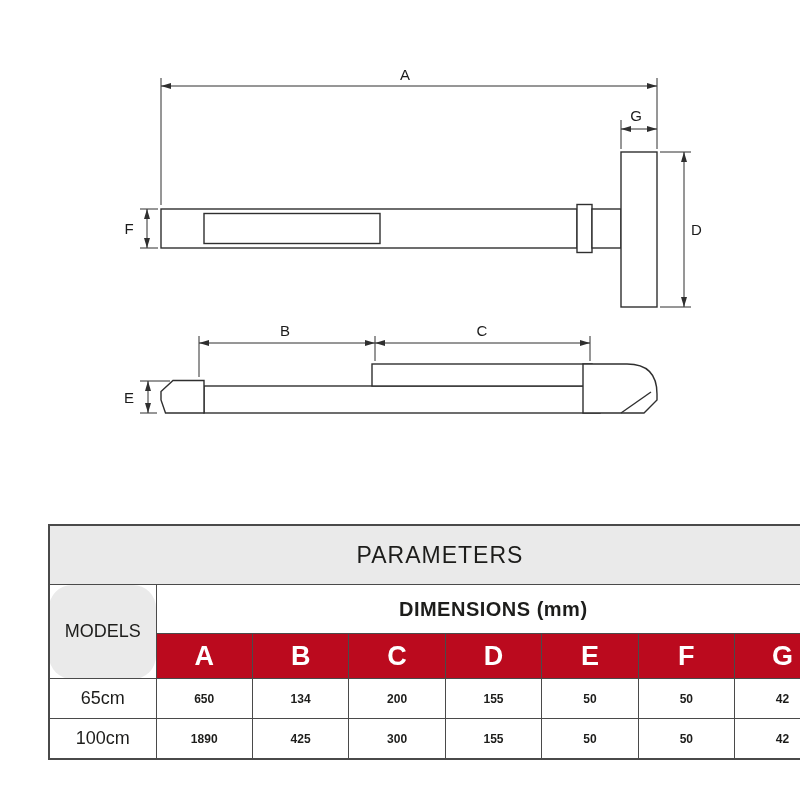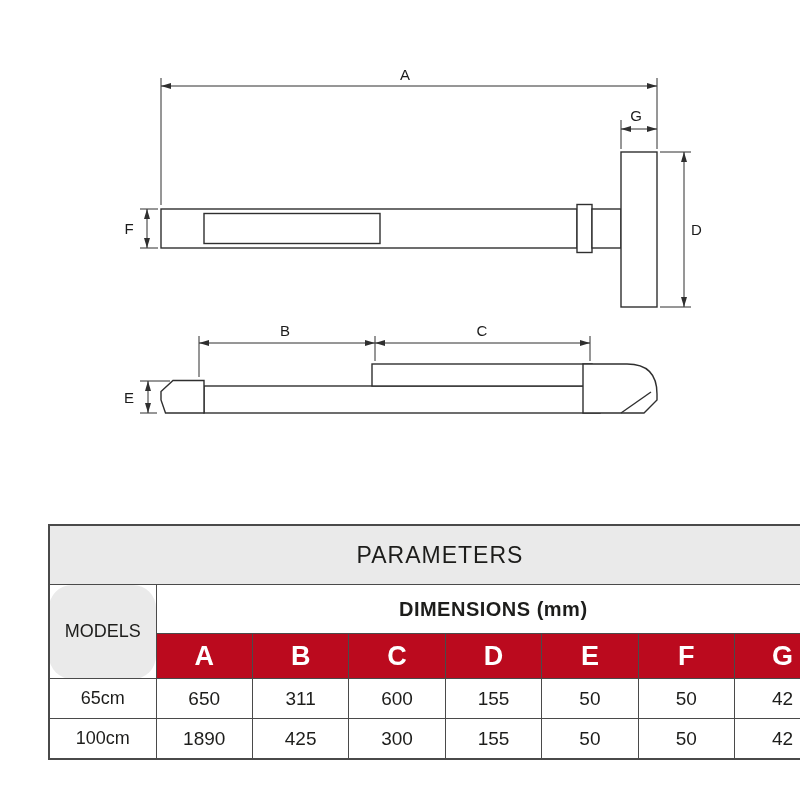--- a/index.html
+++ b/index.html
@@ -76,22 +76,22 @@
   tr.letters-row th {
     height: 44px;
     background: var(--header-red, #BB0A1E);
     color: #ffffff;
     font-size: 27px;
     font-weight: 700;
   }
   tr.data-row td {
     height: 39px;
     background: #ffffff;
-    font-size: 19px;
-    font-weight: 400;
+    font-size: 12px;
+    font-weight: 700;
   }
   tr.data-row td.model-cell {
     font-size: 18px;
     font-weight: 400;
   }
 </style>
 </head>
 <body>
 
 <div class="page">
@@ -188,22 +188,22 @@
           <th>B</th>
           <th>C</th>
           <th>D</th>
           <th>E</th>
           <th>F</th>
           <th>G</th>
         </tr>
         <tr class="data-row">
           <td class="model-cell">65cm</td>
           <td>650</td>
-          <td>311</td>
-          <td>600</td>
+          <td>134</td>
+          <td>200</td>
           <td>155</td>
           <td>50</td>
           <td>50</td>
           <td>42</td>
         </tr>
         <tr class="data-row">
           <td class="model-cell">100cm</td>
           <td>1890</td>
           <td>425</td>
           <td>300</td>

